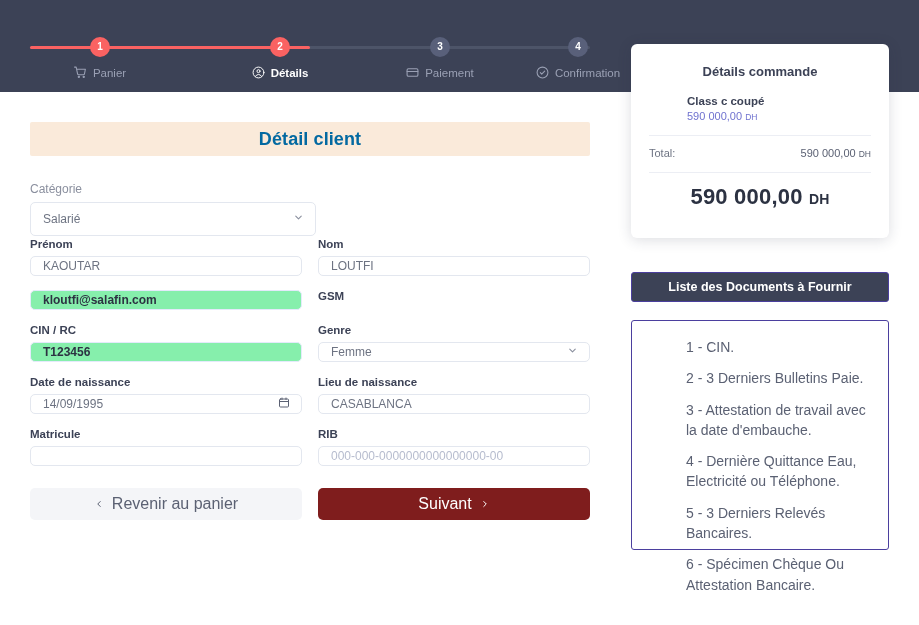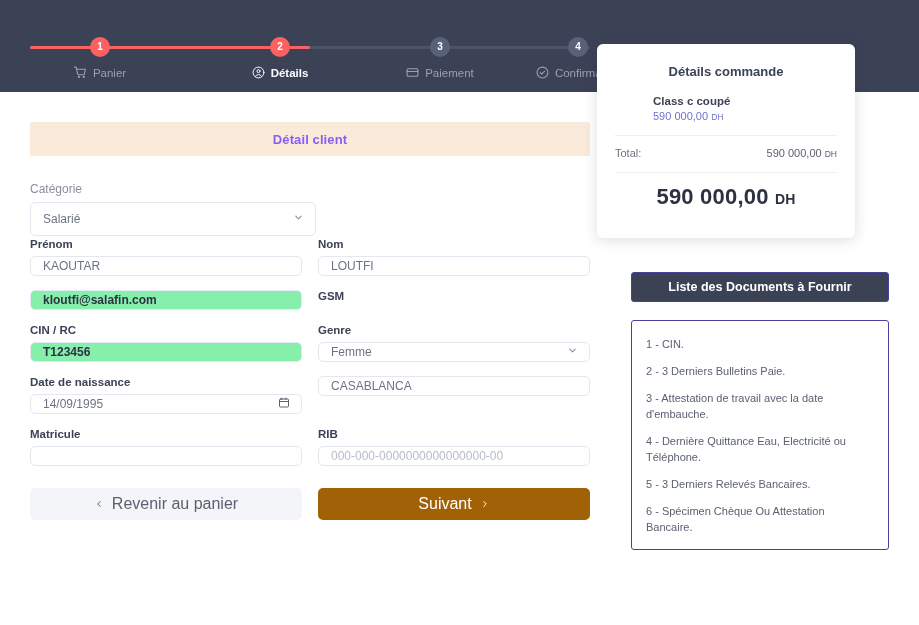--- a/index.html
+++ b/index.html
@@ -60,21 +60,21 @@
   .step-ico svg { display: block; }
 
   
   .form-col {
     position: absolute; left: 30px; top: 122px;
     width: 560px;
   }
   .section-banner {
     height: 34px; background: #faeada;
     display: flex; align-items: center; justify-content: center;
-    font-size: 13px; font-weight: bold; color: #8b5cf6;
+    font-size: 18px; font-weight: bold; color: #0369a1;
     letter-spacing: .1px;
     border-radius: 2px;
   }
 
   .cat-block { margin-top: 26px; }
   .lbl-light { font-size: 12px; color: #8a8f9e; margin-bottom: 6px; display: block; }
   .lbl { font-size: 11.5px; color: #3c4256; font-weight: bold; margin-bottom: 6px; display: block; }
 
   .field {
     width: 100%; height: 34px;
@@ -112,25 +112,25 @@
     grid-template-columns: 272px 272px;
     column-gap: 16px;
   }
   .btn {
     height: 32px; border-radius: 5px;
     display: flex; align-items: center; justify-content: center; gap: 8px;
     font-size: 16px; cursor: pointer; border: none;
     font-family: "Liberation Sans", sans-serif;
   }
   .btn-back { background: #f4f5f8; color: #5b6173; }
-  .btn-next { background: #a16207; color: #ffffff; }
+  .btn-next { background: #7f1d1d; color: #ffffff; }
 
   
   .order-card {
-    position: absolute; left: 597px; top: 44px;
+    position: absolute; left: 631px; top: 44px;
     width: 258px; height: 194px;
     background: #ffffff;
     border-radius: 6px;
     box-shadow: 0 2px 14px rgba(40,46,70,.16);
     padding: 20px 18px 16px;
   }
   .order-title {
     text-align: center; font-size: 13px; font-weight: bold; color: #3c4256;
     margin-bottom: 16px;
   }
@@ -161,22 +161,23 @@
   }
   .docs-box {
     position: absolute; left: 631px; top: 320px;
     width: 258px; height: 230px;
     border: 1px solid #4b3f9e;
     border-radius: 3px;
     background: #ffffff;
     padding: 16px 14px;
   }
   .doc-item {
-    font-size: 11px; color: #5b6173; line-height: 1.45;
+    font-size: 14px; color: #5b6173; line-height: 1.45;
     margin-bottom: 11px;
+    margin-left: 40px;
   }
   .doc-item:last-child { margin-bottom: 0; }
 </style>
 </head>
 <body>
 
 <div class="page">
 
   <div class="header-band"></div>
 
@@ -308,20 +309,21 @@
             <svg width="12" height="12" viewBox="0 0 24 24" fill="none" stroke="#5b6173" stroke-width="2" stroke-linecap="round" stroke-linejoin="round">
               <rect x="3" y="5" width="18" height="16" rx="2"></rect>
                 <path d="M3 10h18"></path>
                 <path d="M8 3v3M16 3v3"></path>
             </svg>
           </span>
         </div>
       </div>
 
       <div class="cell">
+        <label class="lbl">Lieu de naissance</label>
         <div class="field tall">
           <span>CASABLANCA</span>
         </div>
       </div>
 
       <div class="cell">
         <label class="lbl">Matricule</label>
         <div class="field tall">
           <span></span>
         </div>

